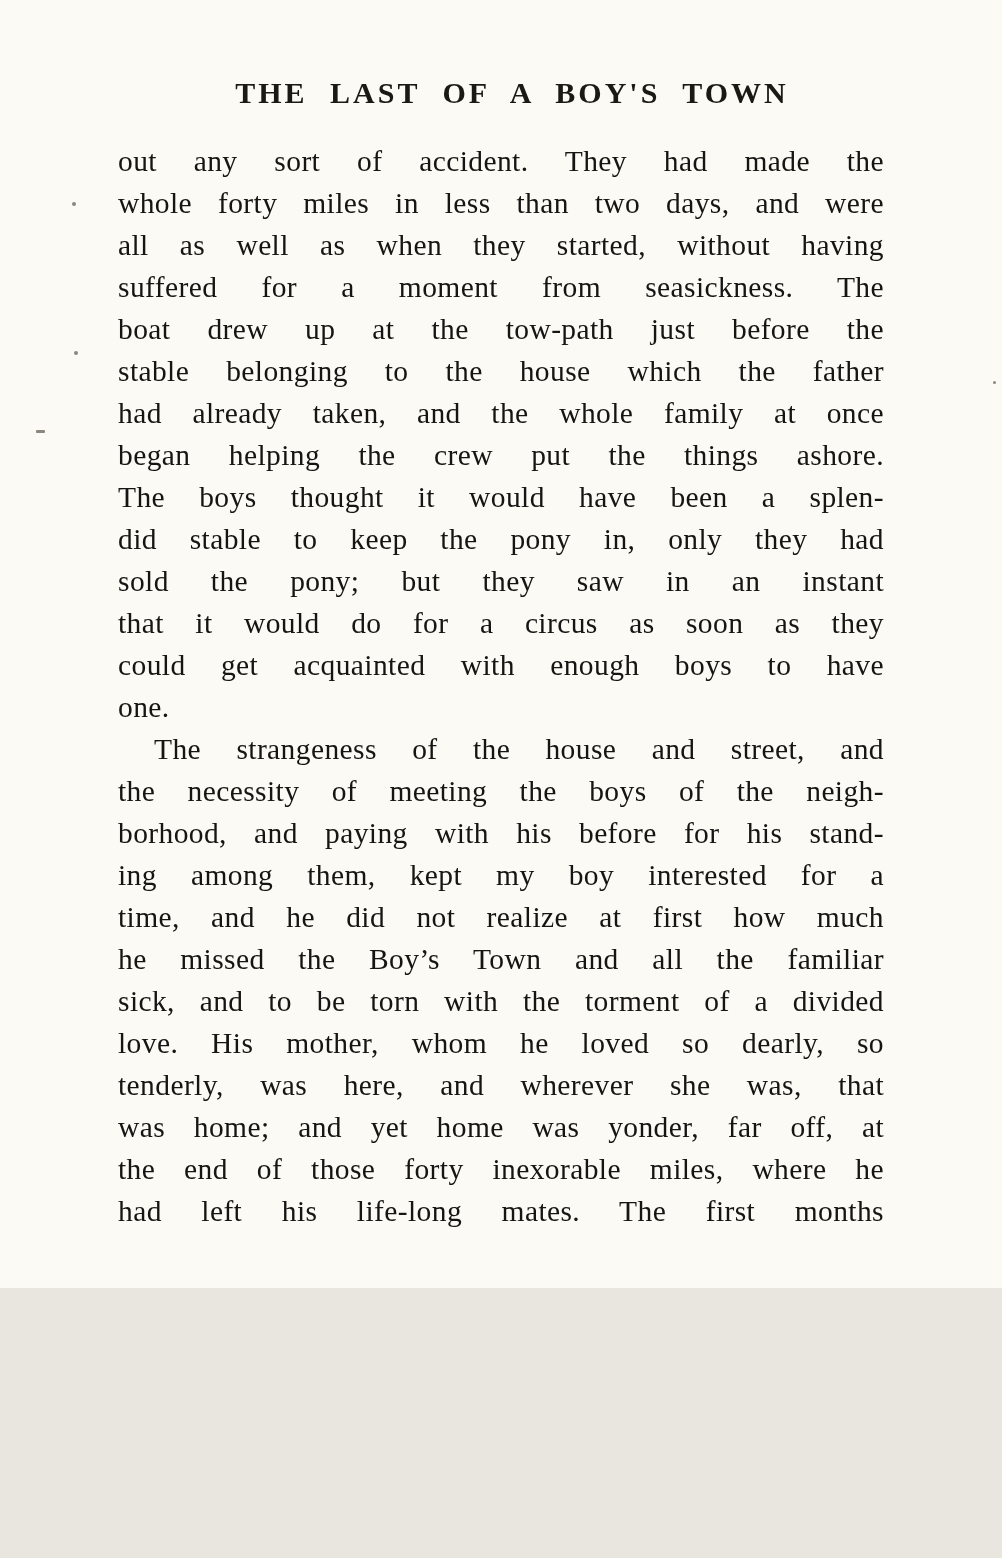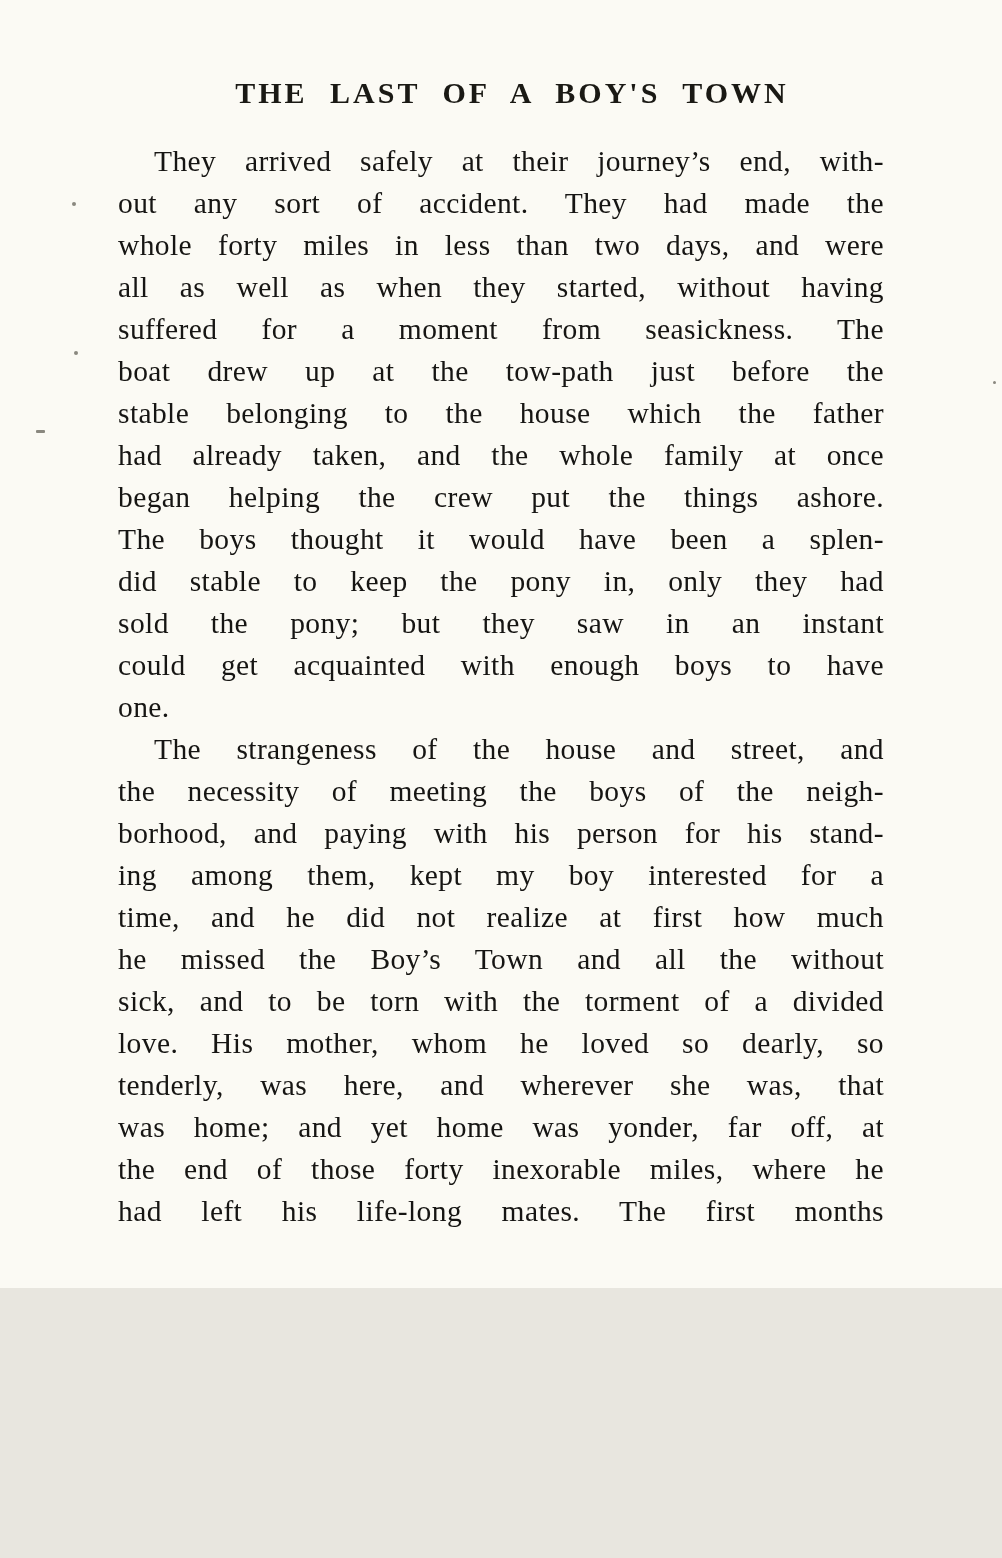--- a/index.html
+++ b/index.html
@@ -74,42 +74,42 @@
   }
 </style>
 </head>
 <body>
 
 <div class="page">
   <div class="running-head">THE LAST OF A BOY'S TOWN</div>
 
   <div class="text-block">
       <div class="paragraph">
-        <div class="line indent">They arrived safely at their journey’s end, with-</div>
         <div class="line">out any sort of accident.  They had made the</div>
         <div class="line">whole forty miles in less than two days, and were</div>
         <div class="line">all as well as when they started, without having</div>
         <div class="line">suffered for a moment from seasickness.  The</div>
         <div class="line">boat drew up at the tow-path just before the</div>
         <div class="line">stable belonging to the house which the father</div>
         <div class="line">had already taken, and the whole family at once</div>
         <div class="line">began helping the crew put the things ashore.</div>
         <div class="line">The boys thought it would have been a splen-</div>
         <div class="line">did stable to keep the pony in, only they had</div>
         <div class="line">sold the pony;  but they saw in an instant</div>
+        <div class="line">that it would do for a circus as soon as they</div>
         <div class="line">could get acquainted with enough boys to have</div>
         <div class="line no-just">one.</div>
       </div>
       <div class="paragraph">
         <div class="line indent">The strangeness of the house and street, and</div>
         <div class="line">the necessity of meeting the boys of the neigh-</div>
-        <div class="line">borhood, and paying with his person for his stand-</div>
+        <div class="line">borhood, and paying with his before for his stand-</div>
         <div class="line">ing among them, kept my boy interested for a</div>
         <div class="line">time, and he did not realize at first how much</div>
-        <div class="line">he missed the Boy’s Town and all the without</div>
+        <div class="line">he missed the Boy’s Town and all the familiar</div>
         <div class="line">sick, and to be torn with the torment of a divided</div>
         <div class="line">love.  His mother, whom he loved so dearly, so</div>
         <div class="line">tenderly, was here, and wherever she was, that</div>
         <div class="line">was home;  and yet home was yonder, far off, at</div>
         <div class="line">the end of those forty inexorable miles, where he</div>
         <div class="line">had left his life-long mates.  The first months</div>
       </div>
     </div>
 
   <div class="folio">185</div>

